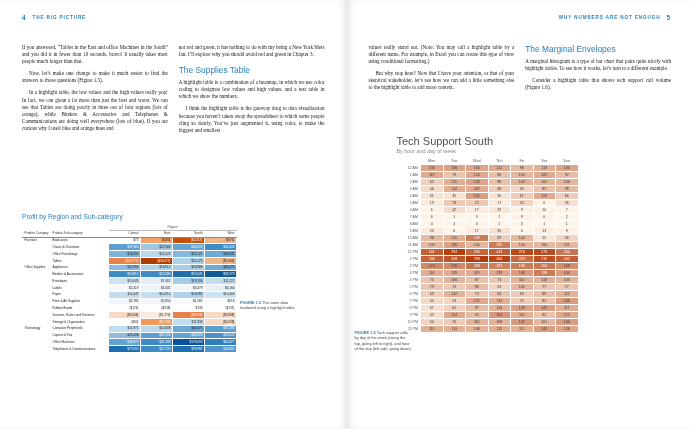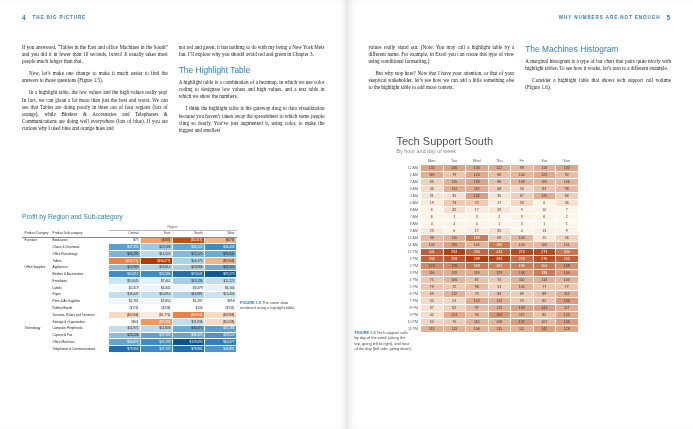--- a/index.html
+++ b/index.html
@@ -175,21 +175,21 @@
     </div>
 
     <div class="cols">
       <div class="col">
         <p class="body noindent">If you answered, “Tables in the East and office Machines in the South” and you did it in fewer than 10 seconds, bravo! It usually takes most people much longer than that.</p>
         <p class="body">Now, let’s make one change to make it much easier to find the answers to those questions (Figure 1.5).</p>
         <p class="body">In a highlight table, the low values and the high values really pop! In fact, we can glean a lot more than just the best and worst. We can see that Tables are doing poorly in three out of four regions (lots of orange), while Binders &amp; Accessories and Telephones &amp; Communications are doing well everywhere (lots of blue). If you are curious why I used blue and orange hues and</p>
       </div>
       <div class="col">
         <p class="body noindent">not red and green, it has nothing to do with my being a New York Mets fan. I’ll explore why you should avoid red and green in Chapter 3.</p>
-        <h2 class="head">The Highlight Table</h2>
+        <h2 class="head">The Supplies Table</h2>
         <p class="body noindent">A highlight table is a combination of a heatmap, in which we use color coding to designate low values and high values, and a text table in which we show the numbers.</p>
         <p class="body">I think the highlight table is the gateway drug to data visualization because you haven’t taken away the spreadsheet to which some people cling so dearly. You’ve just augmented it, using color, to make the biggest and smallest</p>
       </div>
     </div>
 
     <div class="fig15">
       <div class="fig-title">Profit by Region and Sub-category</div>
       <table class="heat">
         <colgroup>
           <col style="width:28px">
@@ -365,21 +365,21 @@
       <span>WHY NUMBERS ARE NOT ENOUGH</span>
       <span class="folio">5</span>
     </div>
 
     <div class="cols">
       <div class="col">
         <p class="body noindent">values really stand out. (Note: You may call a highlight table by a different name. For example, in Excel you can create this type of view using conditional formatting.)</p>
         <p class="body">But why stop here? Now that I have your attention, or that of your skeptical stakeholder, let’s see how we can add a little something else to the highlight table to add more context.</p>
       </div>
       <div class="col">
-        <h2 class="head" style="margin-top:0">The Machines Histogram</h2>
+        <h2 class="head" style="margin-top:0">The Marginal Envelopes</h2>
         <p class="body noindent">A marginal histogram is a type of bar chart that pairs quite nicely with highlight tables. To see how it works, let’s turn to a different example.</p>
         <p class="body">Consider a highlight table that shows tech support call volume (Figure 1.6).</p>
       </div>
     </div>
 
     <div class="fig16">
       <h3>Tech Support South</h3>
       <div class="sub">By hour and day of week</div>
       <table class="calls">
         <thead>

